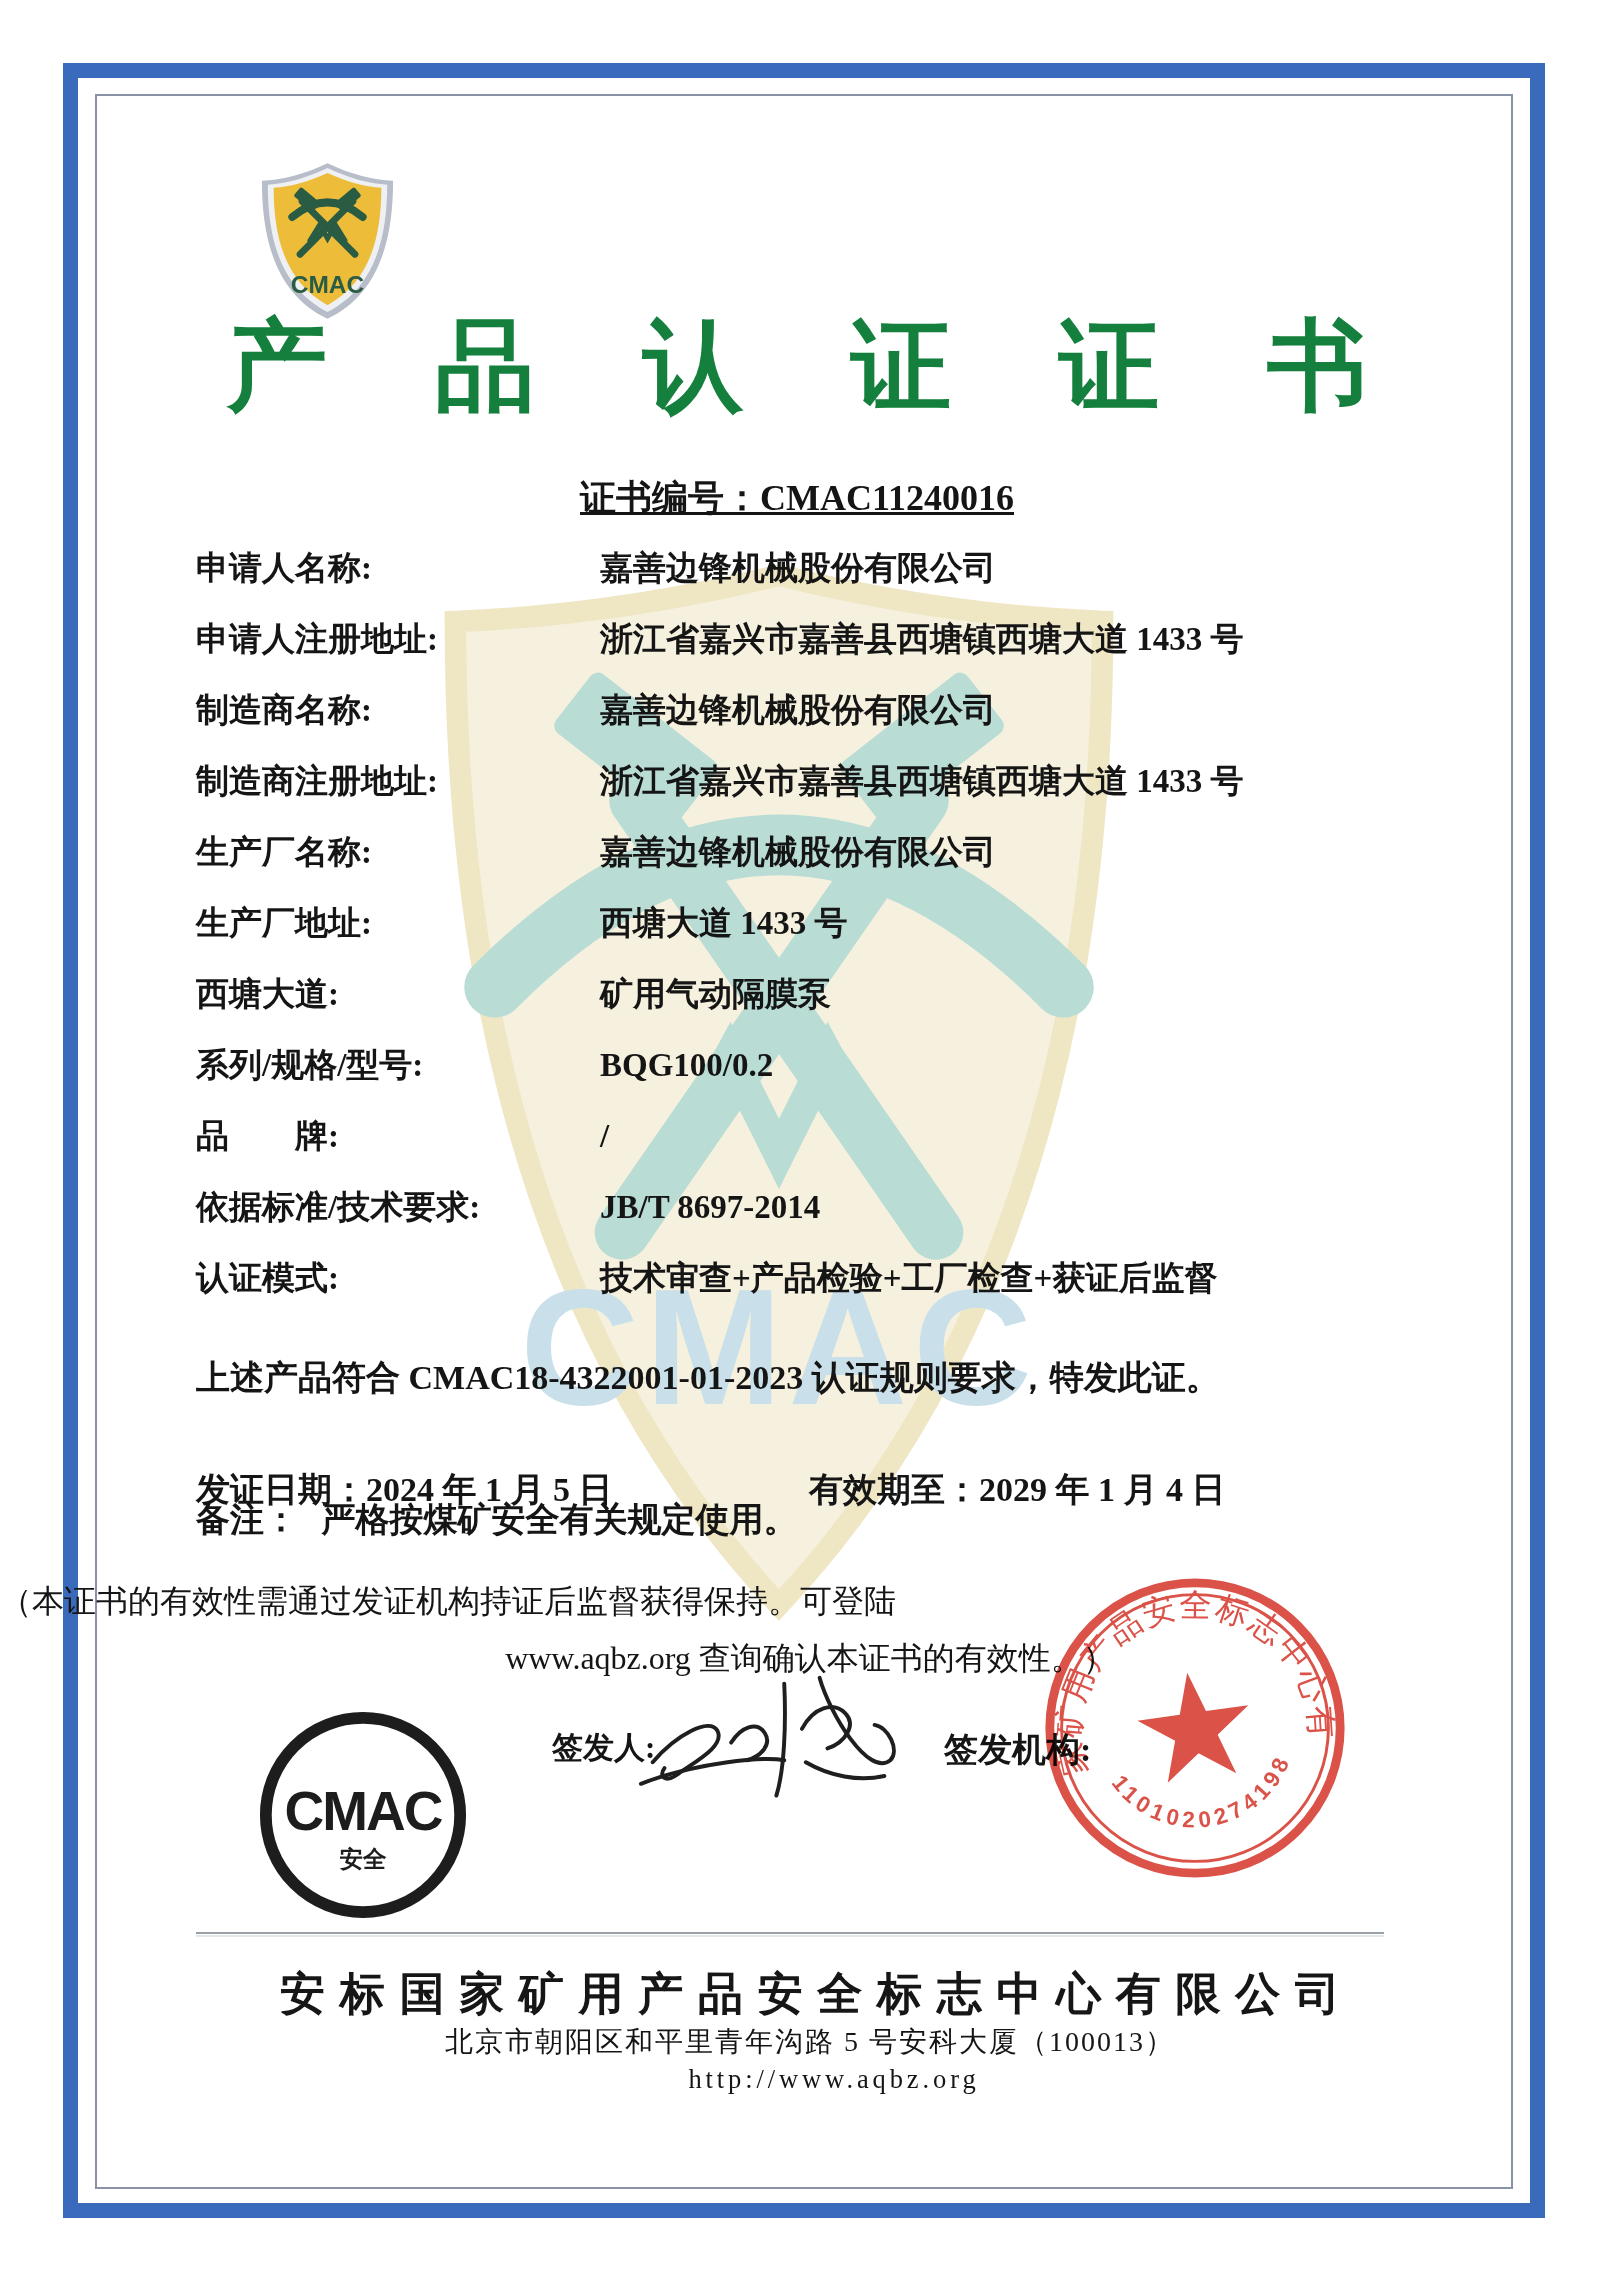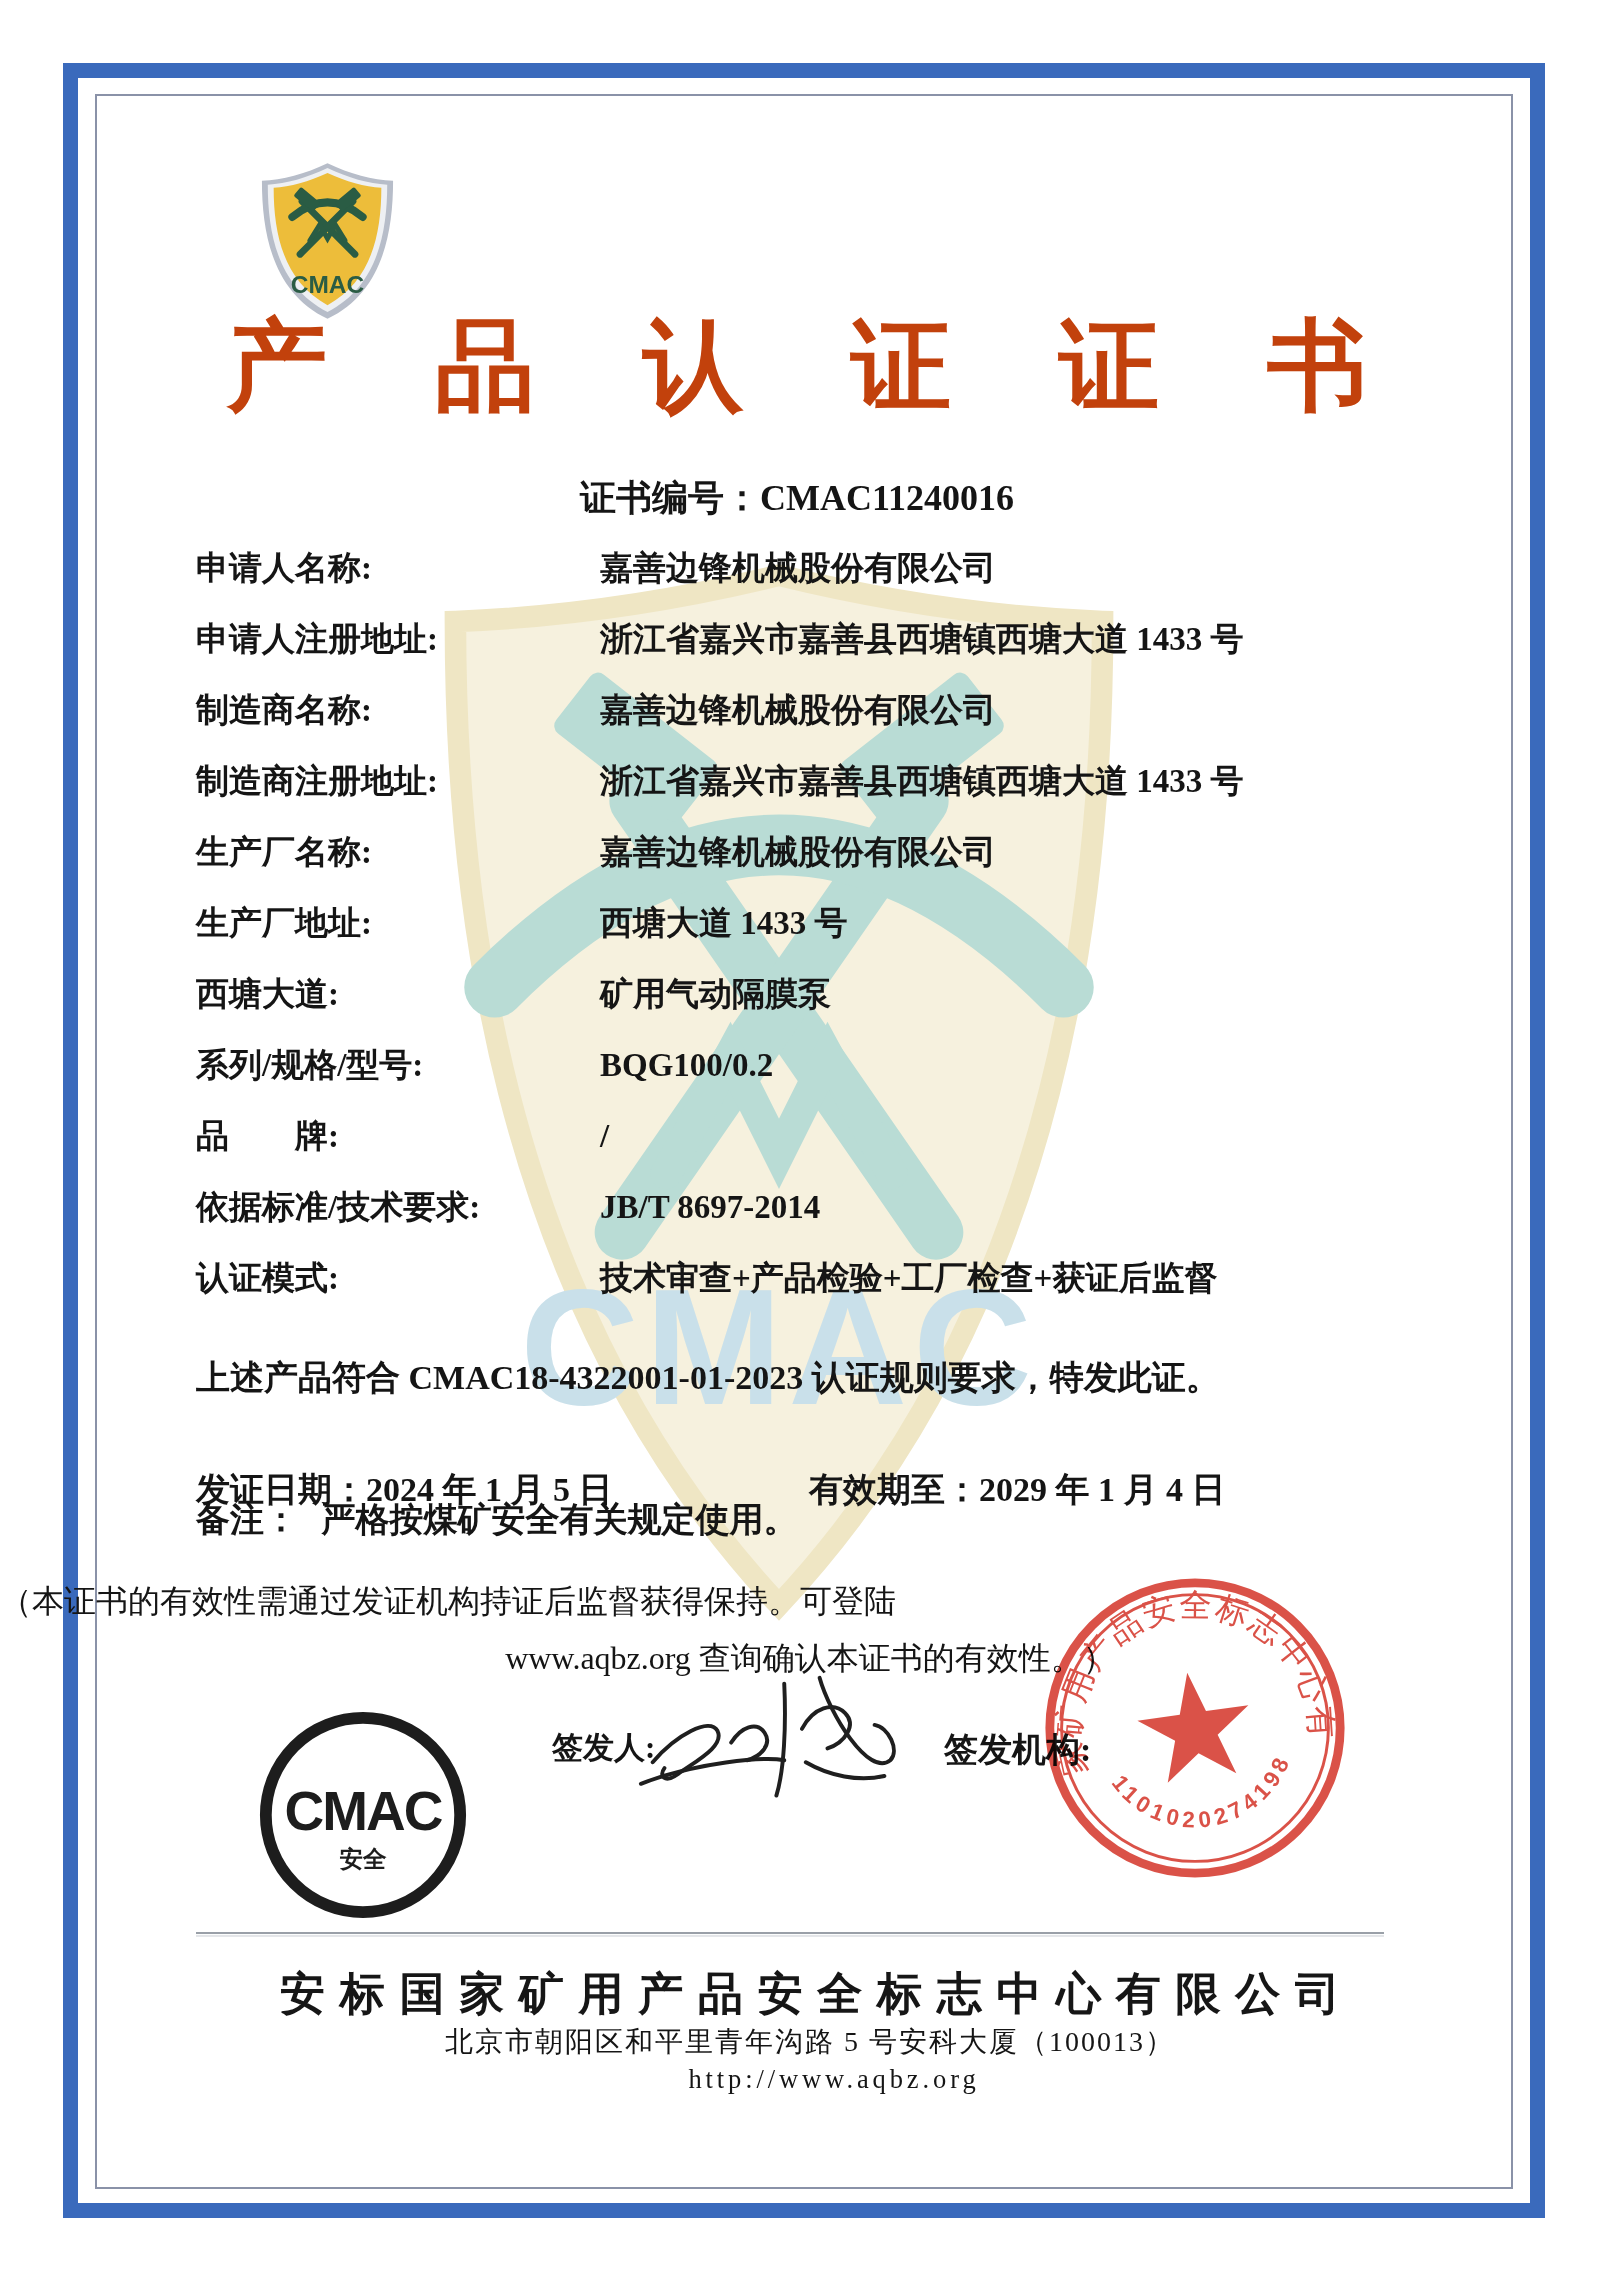--- a/index.html
+++ b/index.html
@@ -7,23 +7,23 @@
     position:relative;width:1620px;height:2291px;background:#ffffff;overflow:hidden;
     font-family:"Liberation Serif","DejaVu Serif",serif;color:#151515;
   }
   .abs{position:absolute;}
   
   .frame-blue{left:63px;top:63px;width:1482px;height:2155px;border:15.7px solid #3a6abc;box-sizing:border-box;}
   .frame-inner{left:95px;top:94px;width:1418px;height:2095px;border:2px solid #8a92a8;box-sizing:border-box;}
   
   .cert-title{
     left:227px;top:310px;font-family:"Liberation Sans","DejaVu Sans",sans-serif;
-    font-size:100px;font-weight:bold;letter-spacing:108px;line-height:1.1;white-space:nowrap;color:#c2410c;
+    font-size:100px;font-weight:bold;letter-spacing:108px;line-height:1.1;white-space:nowrap;color:#15803d;
   }
-  .cert-no{left:580px;top:474px;font-size:36px;font-weight:bold;white-space:nowrap;}
+  .cert-no{left:580px;top:474px;font-size:36px;font-weight:bold;white-space:nowrap;text-decoration:underline;}
   
   .rows{left:196px;top:549px;width:1235px;}
   .row{display:flex;height:39px;margin-bottom:32px;font-size:33px;font-weight:bold;line-height:39px;white-space:nowrap;}
   .row .label{width:387px;flex:0 0 387px;}
   .row .value{flex:1;margin-left:17px;}
   .statement{left:196px;top:1355px;width:1274px;font-size:34px;font-weight:bold;white-space:nowrap;}
   .dates{left:196px;top:1423px;width:1274px;height:44px;font-size:34px;font-weight:bold;margin-top:44px;}
   .valid-group{position:absolute;left:613px;top:0;white-space:nowrap;}
   .issue-group{position:absolute;left:0;top:0;white-space:nowrap;}
   .remark{left:196px;top:1497px;width:1274px;font-size:34px;font-weight:bold;white-space:nowrap;}

